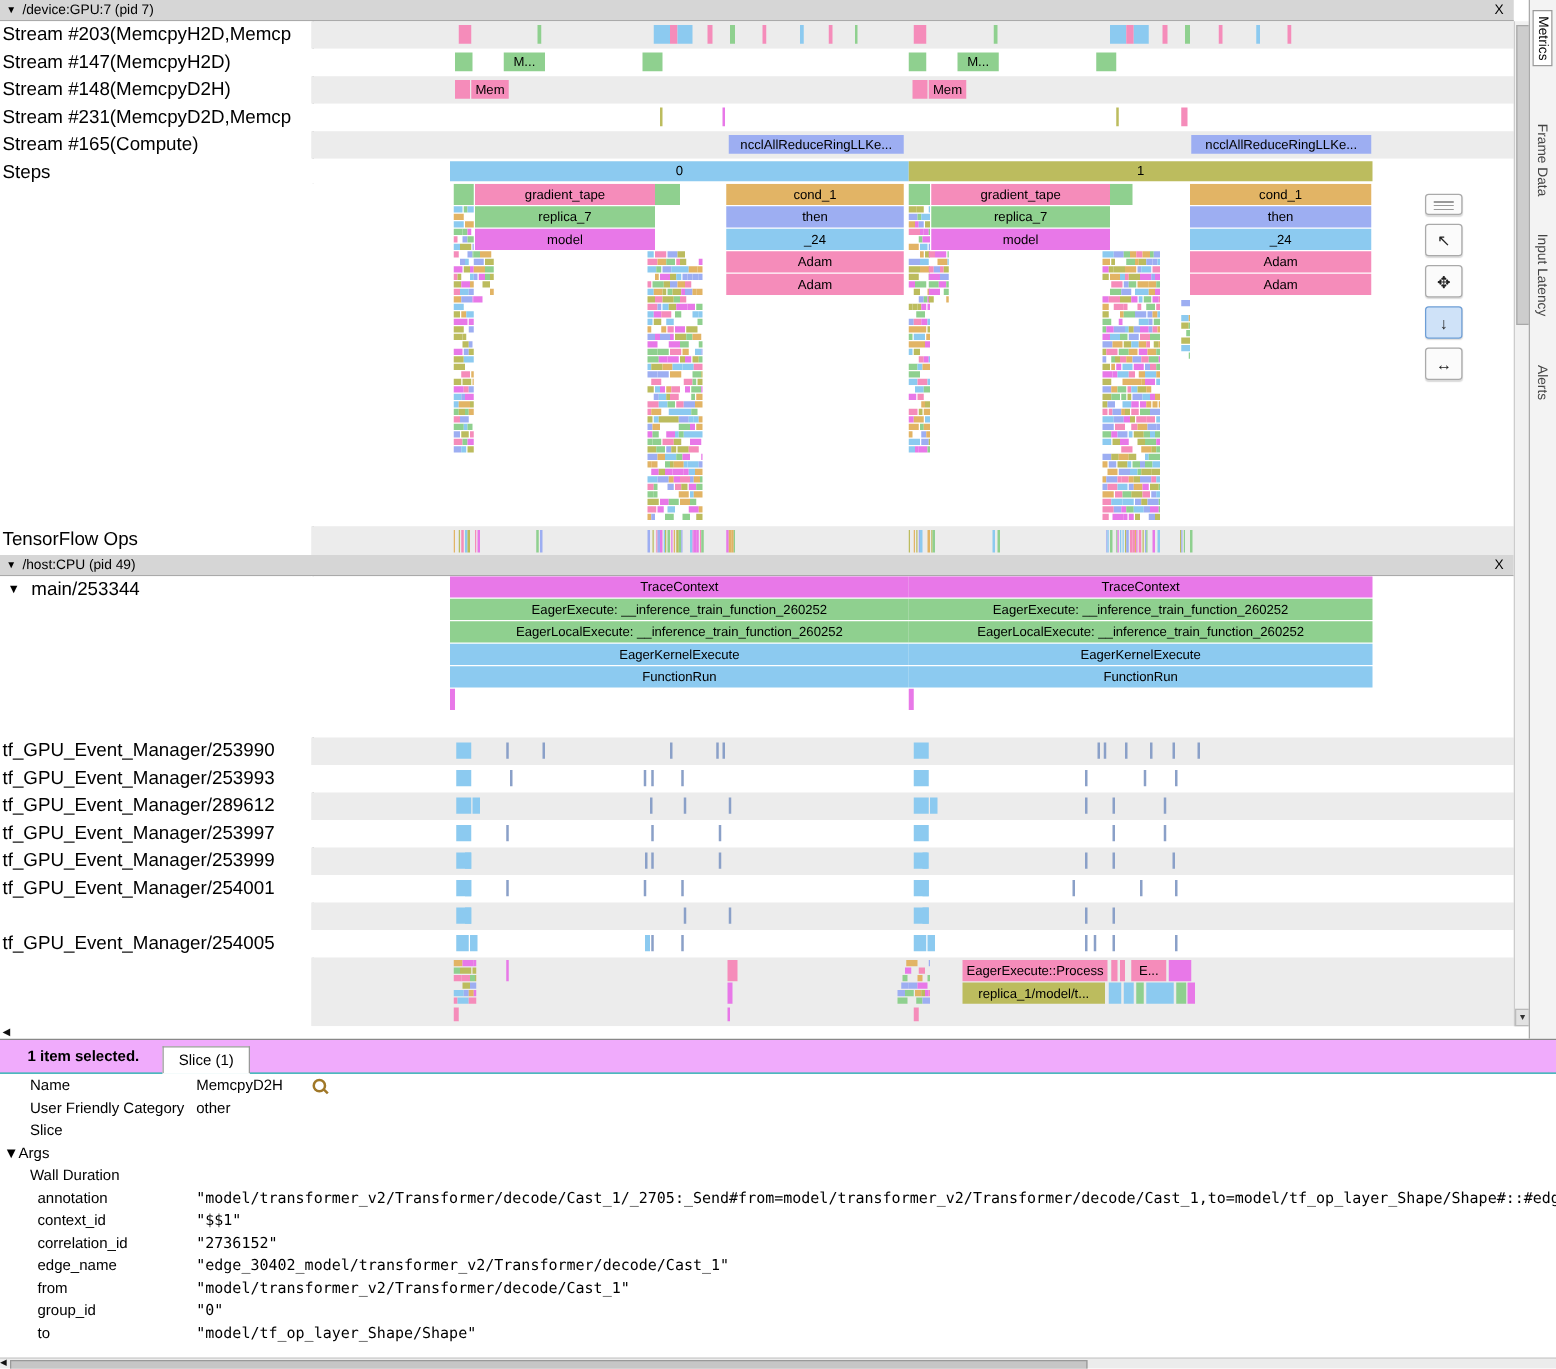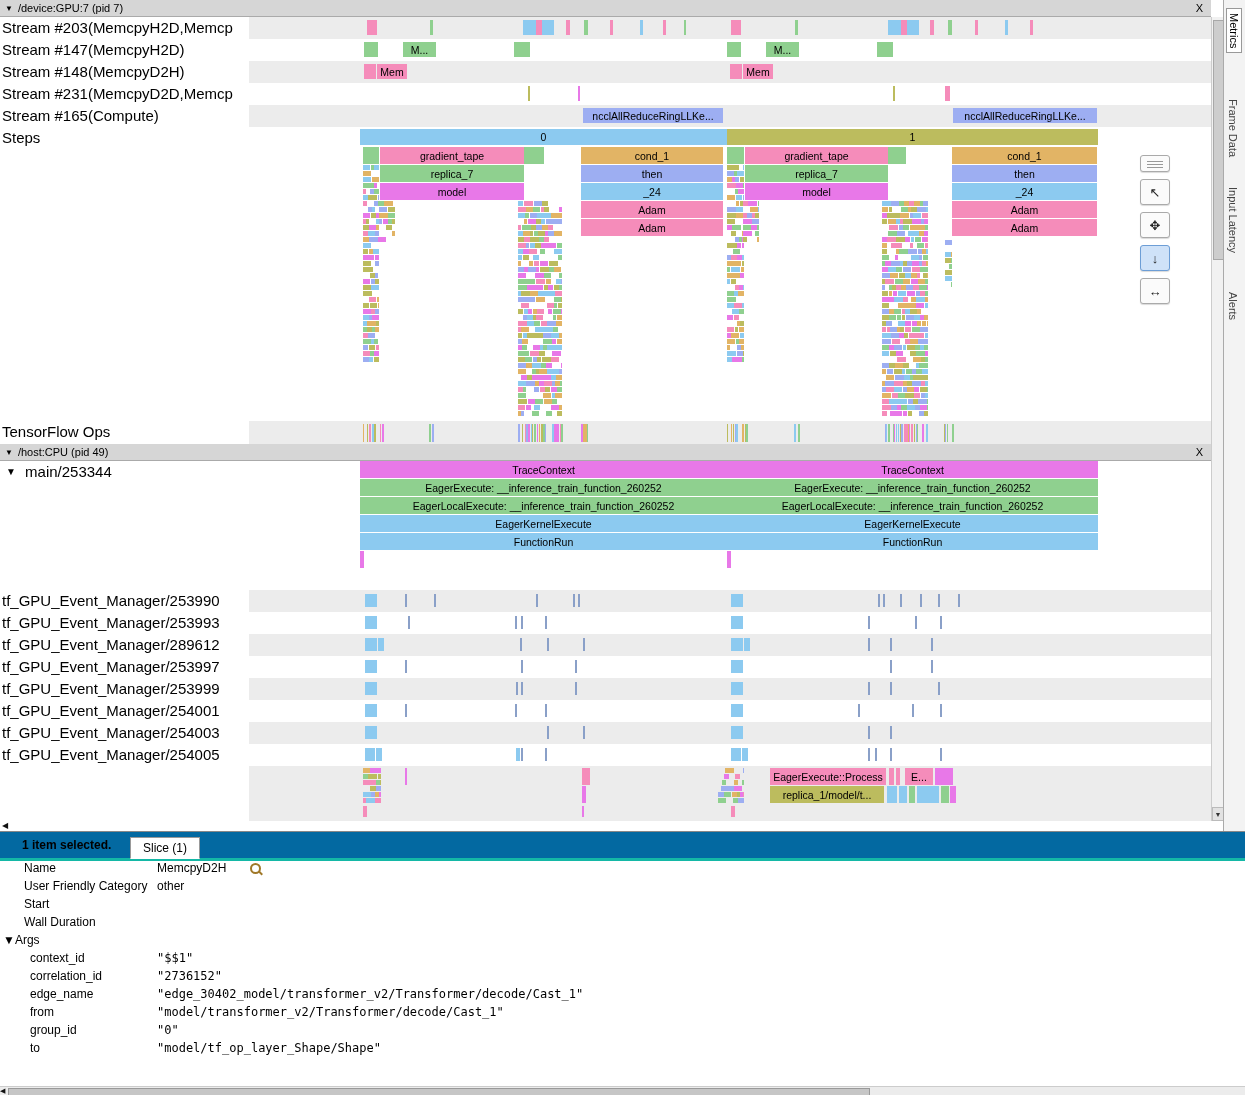--- a/index.html
+++ b/index.html
@@ -36,21 +36,21 @@
   .vtab.selected{border:1px solid #999;background:#fff;color:#000;}
   
   .toolbar{position:absolute;left:1140px;top:155px;width:30px;}
   .tool{width:28px;height:24px;border:1px solid #aaa;border-radius:3px;background:#fbfbfb;margin-bottom:7px;
       display:flex;align-items:center;justify-content:center;font-size:13px;color:#222;box-shadow:0 1px 1px rgba(0,0,0,.15);}
   .tool.selected{background:#cfe2f8;border-color:#6d9ed6;}
   .tool.handle{height:15px;border-radius:3px;}
   .dots{width:16px;height:8px;background:repeating-linear-gradient(0deg,#999 0 1px,transparent 1px 3px);}
   
   .bottom-panel{position:absolute;left:0;top:831px;width:1245px;height:264px;background:#fff;border-top:1px solid #888;box-sizing:border-box;}
-  .tabbar{position:relative;height:26px;background:#0369a1;border-bottom:3px solid #14b8a6;}
+  .tabbar{position:relative;height:26px;background:#f0abfc;border-bottom:1px solid #14b8a6;}
   .selected-text{position:absolute;left:22px;top:6px;font-weight:bold;font-size:12px;}
   .slice-tab{position:absolute;left:130px;bottom:-1px;height:20px;line-height:20px;padding:0 12px;background:#fff;
       border:1px solid #999;border-bottom:1px solid #fff;font-size:12px;}
   #detail-table{position:absolute;left:0;top:27px;right:0;}
   .drow{position:relative;height:18px;font-size:12px;overflow:hidden;white-space:nowrap;}
   .dlabel{position:absolute;left:24px;top:2px;}
   .dvalue{position:absolute;left:157px;top:2px;}
   .args-label{position:absolute;left:3px;top:2px;}
   .akey{position:absolute;left:30px;top:2px;}
   .aval{position:absolute;left:157px;top:2px;font-family:"DejaVu Sans Mono",monospace;font-size:12px;}
@@ -1034,21 +1034,20 @@
           <div class="bar" style="left: 266px; width: 2px; top: 4px; height: 13px; background: rgb(138, 160, 200);"></div>
           <div class="bar" style="left: 296px; width: 2px; top: 4px; height: 13px; background: rgb(138, 160, 200);"></div>
           <div class="bar" style="left: 482px; width: 12px; top: 4px; height: 13px; background: rgb(140, 202, 240);"></div>
           <div class="bar" style="left: 489px; width: 5px; top: 4px; height: 13px; background: rgb(140, 202, 240);"></div>
           <div class="bar" style="left: 609px; width: 2px; top: 4px; height: 13px; background: rgb(138, 160, 200);"></div>
           <div class="bar" style="left: 663px; width: 2px; top: 4px; height: 13px; background: rgb(138, 160, 200);"></div>
           <div class="bar" style="left: 691px; width: 2px; top: 4px; height: 13px; background: rgb(138, 160, 200);"></div>
         </div>
       </div>
       <div class="trace-row alt" style="height: 22px;">
-        <div class="row-label"><span>tf_GPU_Event_Manager/254003</span></div>
         <div class="row-track">
           <div class="bar" style="left: 116px; width: 12px; top: 4px; height: 13px; background: rgb(140, 202, 240);"></div>
           <div class="bar" style="left: 123px; width: 5px; top: 4px; height: 13px; background: rgb(140, 202, 240);"></div>
           <div class="bar" style="left: 298px; width: 2px; top: 4px; height: 13px; background: rgb(138, 160, 200);"></div>
           <div class="bar" style="left: 334px; width: 2px; top: 4px; height: 13px; background: rgb(138, 160, 200);"></div>
           <div class="bar" style="left: 482px; width: 12px; top: 4px; height: 13px; background: rgb(140, 202, 240);"></div>
           <div class="bar" style="left: 489px; width: 5px; top: 4px; height: 13px; background: rgb(140, 202, 240);"></div>
           <div class="bar" style="left: 619px; width: 2px; top: 4px; height: 13px; background: rgb(138, 160, 200);"></div>
           <div class="bar" style="left: 641px; width: 2px; top: 4px; height: 13px; background: rgb(138, 160, 200);"></div>
         </div>
@@ -1164,29 +1163,33 @@
         <div class="drow">
           <span class="dlabel">Name</span>
           <span class="dvalue">MemcpyD2H</span>
           <span class="mag"></span>
         </div>
         <div class="drow">
           <span class="dlabel">User Friendly Category</span>
           <span class="dvalue">other</span>
         </div>
         <div class="drow">
-          <span class="dlabel">Start</span>
+          <span class="dlabel">Slice</span>
           <span class="dvalue"></span>
+        </div>
+        <div class="drow">
+          <span class="args-label">▼Args</span>
         </div>
         <div class="drow">
           <span class="dlabel">Wall Duration</span>
           <span class="dvalue"></span>
         </div>
         <div class="drow">
-          <span class="args-label">▼Args</span>
+          <span class="akey">annotation</span>
+          <span class="aval">"model/transformer_v2/Transformer/decode/Cast_1/_2705:_Send#from=model/transformer_v2/Transformer/decode/Cast_1,to=model/tf_op_layer_Shape/Shape#::#edg</span>
         </div>
         <div class="drow">
           <span class="akey">context_id</span>
           <span class="aval">"$$1"</span>
         </div>
         <div class="drow">
           <span class="akey">correlation_id</span>
           <span class="aval">"2736152"</span>
         </div>
         <div class="drow">

